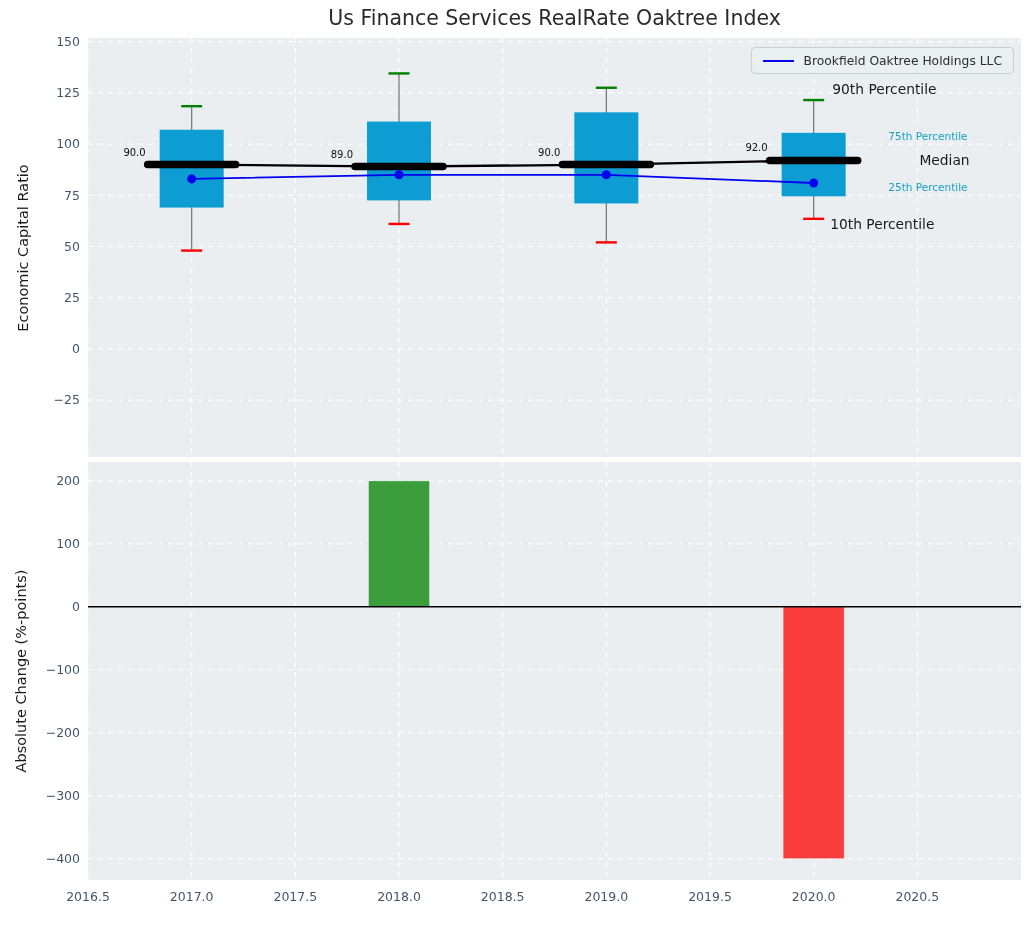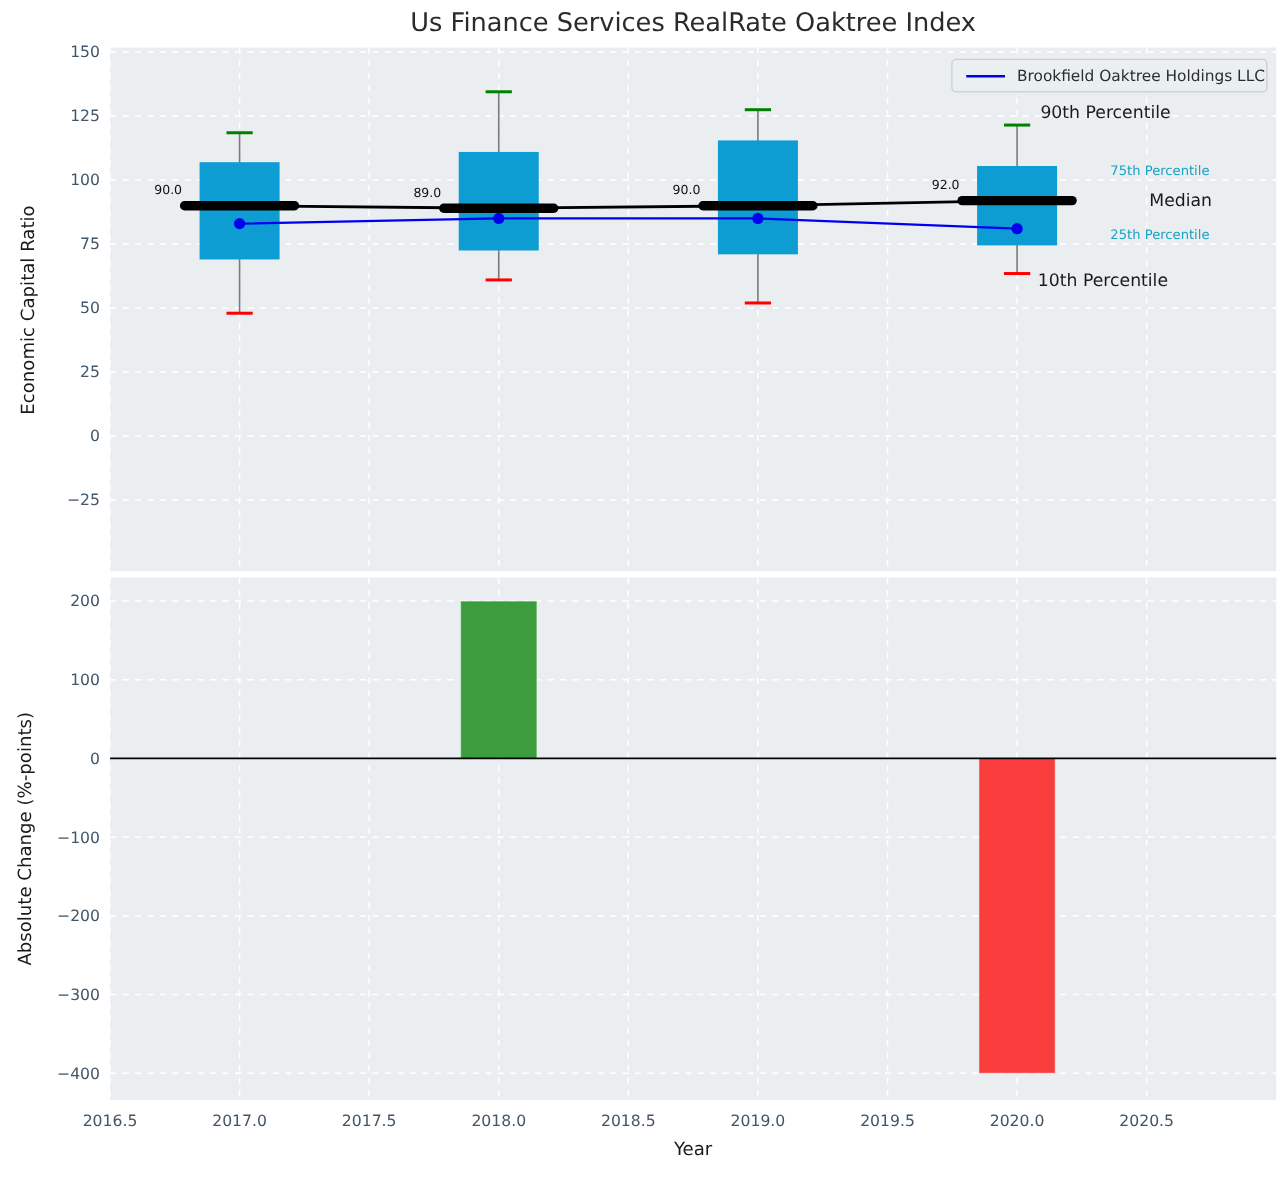--- a/index.html
+++ b/index.html
@@ -18,21 +18,21 @@
     position:absolute;font-size:14.5px;color:#1a1a1a;white-space:nowrap;
     transform:translate(-50%,-50%) rotate(-90deg);
   }
   .xlabel{
     position:absolute;left:88px;top:912px;width:933px;text-align:center;
     font-size:14.5px;color:#1a1a1a;
   }
   .legend{
     position:absolute;top:47px;right:15px;height:27px;
     display:flex;align-items:center;gap:9px;
-    padding:0 1px 0 10px;
+    padding:0 11px 0 10px;
     background:rgba(234,238,240,0.9);
     border:1px solid #c9cdd4;border-radius:4px;
     box-sizing:border-box;
   }
   .legend-text{font-size:12.3px;color:#2e2e2e;white-space:nowrap;}
   svg text{font-family:"DejaVu Sans", sans-serif;}
 </style>
 </head>
 <body>
 
@@ -136,21 +136,20 @@
       <text x="813.6666666666666" y="901" font-size="12.5px" fill="#42566a" text-anchor="middle">2020.0</text>
       <text x="917.3333333333333" y="901" font-size="12.5px" fill="#42566a" text-anchor="middle">2020.5</text>
     </svg>
 
   <div class="chart-title">Us Finance Services RealRate Oaktree Index</div>
 
   <div class="ylabel" style="left:23px;top:248px;">Economic Capital Ratio</div>
 
   <div class="ylabel" style="left:21px;top:671px;">Absolute Change (%-points)</div>
 
-  <div class="xlabel">Year</div>
 
   <div class="legend">
     <svg width="33" height="6">
       <line x1="1" y1="3" x2="32" y2="3" stroke="#0000f0" stroke-width="2"></line>
     </svg>
     <span class="legend-text">Brookfield Oaktree Holdings LLC</span>
   </div>
 </div>
 
 </body></html>

